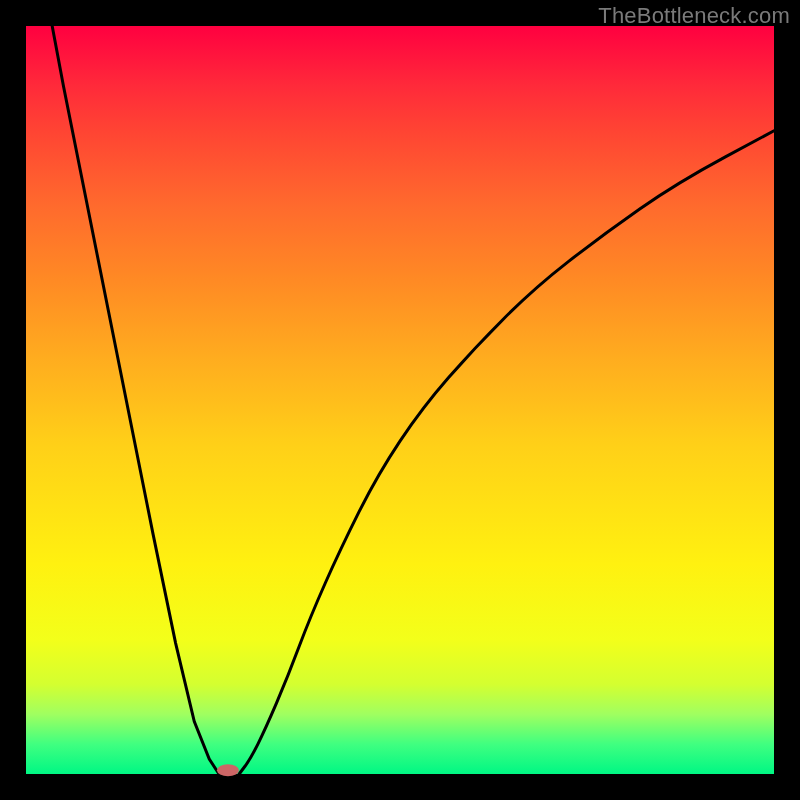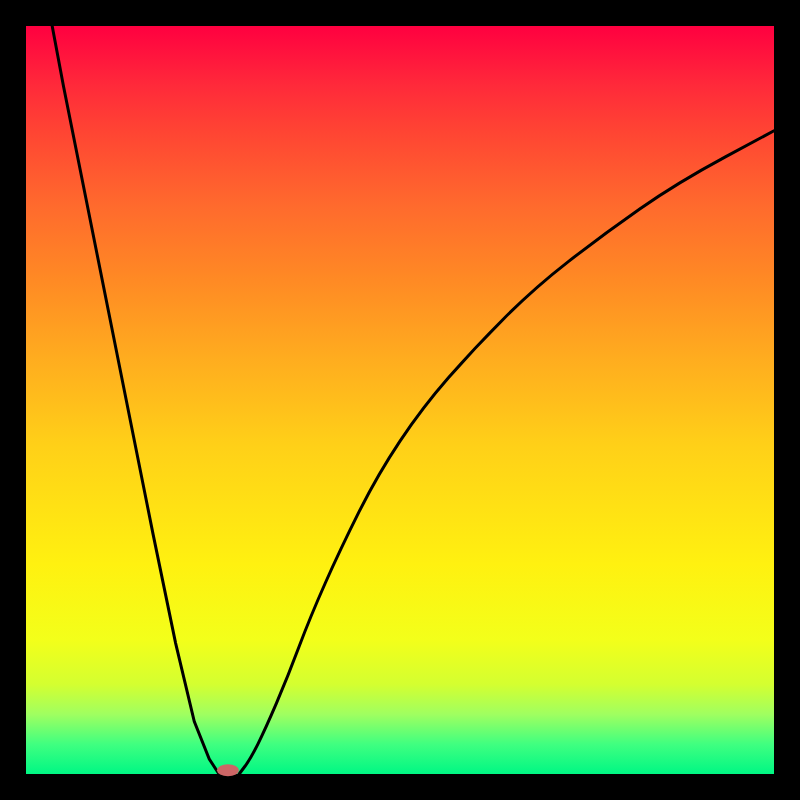--- a/index.html
+++ b/index.html
@@ -64,14 +64,15 @@
 
   <svg class="plot-svg" viewBox="0 0 800 800" preserveAspectRatio="none">
 
     <path id="left-line" fill="none" stroke="#000000" stroke-width="3" stroke-linecap="round" d="M52.18 26.00 L63.40 85.84 L85.84 198.04 L108.28 310.24 L130.72 422.44 L153.16 534.64 L175.60 643.10 L194.30 721.64 L209.26 759.04 L218.98 774.00"></path>
 
     <path id="right-curve" fill="none" stroke="#000000" stroke-width="3" stroke-linecap="round" d="M 239.18 774.00 Q 239.18 774.00 244.79 766.52 Q 250.40 759.04 257.88 744.08 Q 265.36 729.12 276.58 702.94 Q 287.80 676.76 299.02 646.84 Q 310.24 616.92 325.20 583.26 Q 340.16 549.60 358.86 512.20 Q 377.56 474.80 400.00 441.14 Q 422.44 407.48 448.62 377.56 Q 474.80 347.64 504.72 317.72 Q 534.64 287.80 568.30 261.62 Q 601.96 235.44 639.36 209.26 Q 676.76 183.08 725.38 156.90 T 774.00 130.72"></path>
 
     <ellipse id="marker" fill="#cc6666" cx="227.96" cy="770.26" rx="11" ry="6"></ellipse>
   </svg>
 
+  <div class="watermark">TheBottleneck.com</div>
 
 </div>
 
 </body></html>

